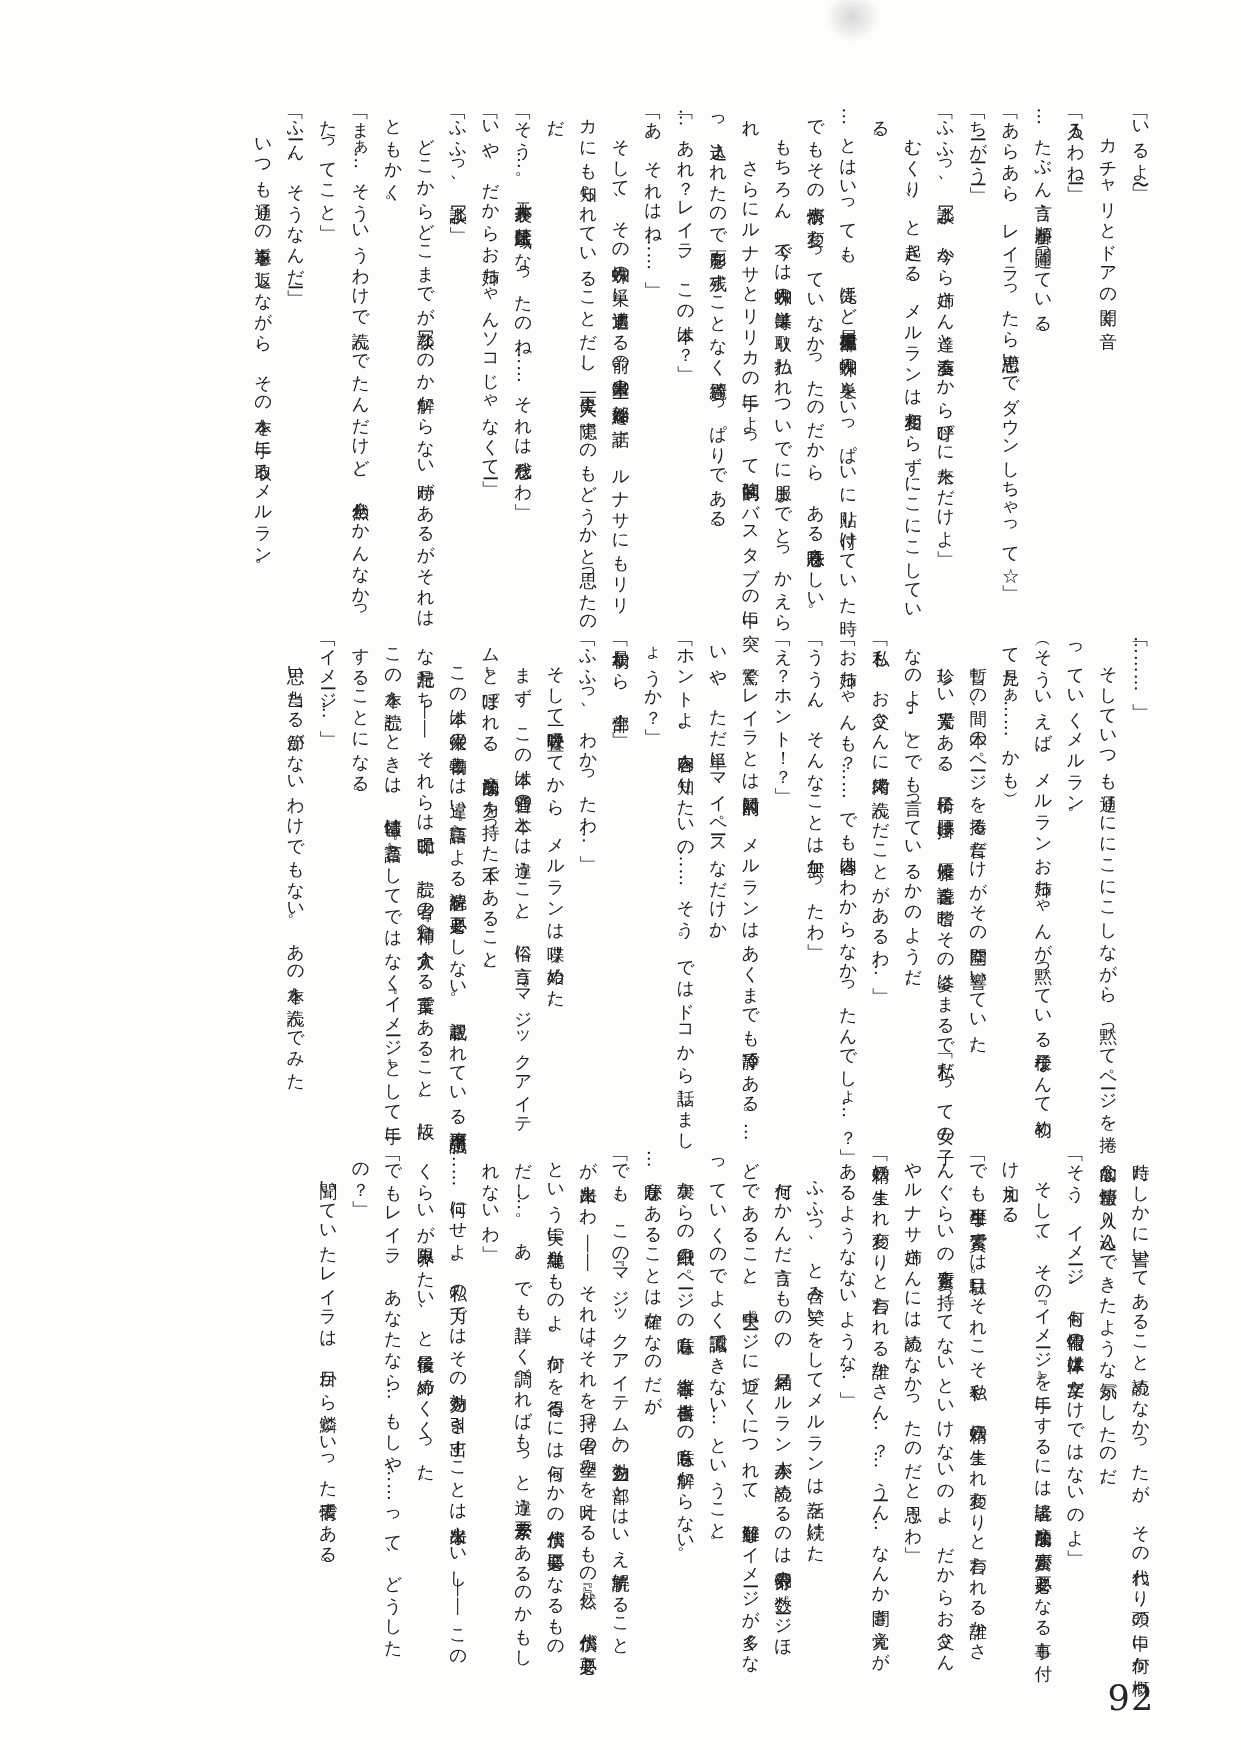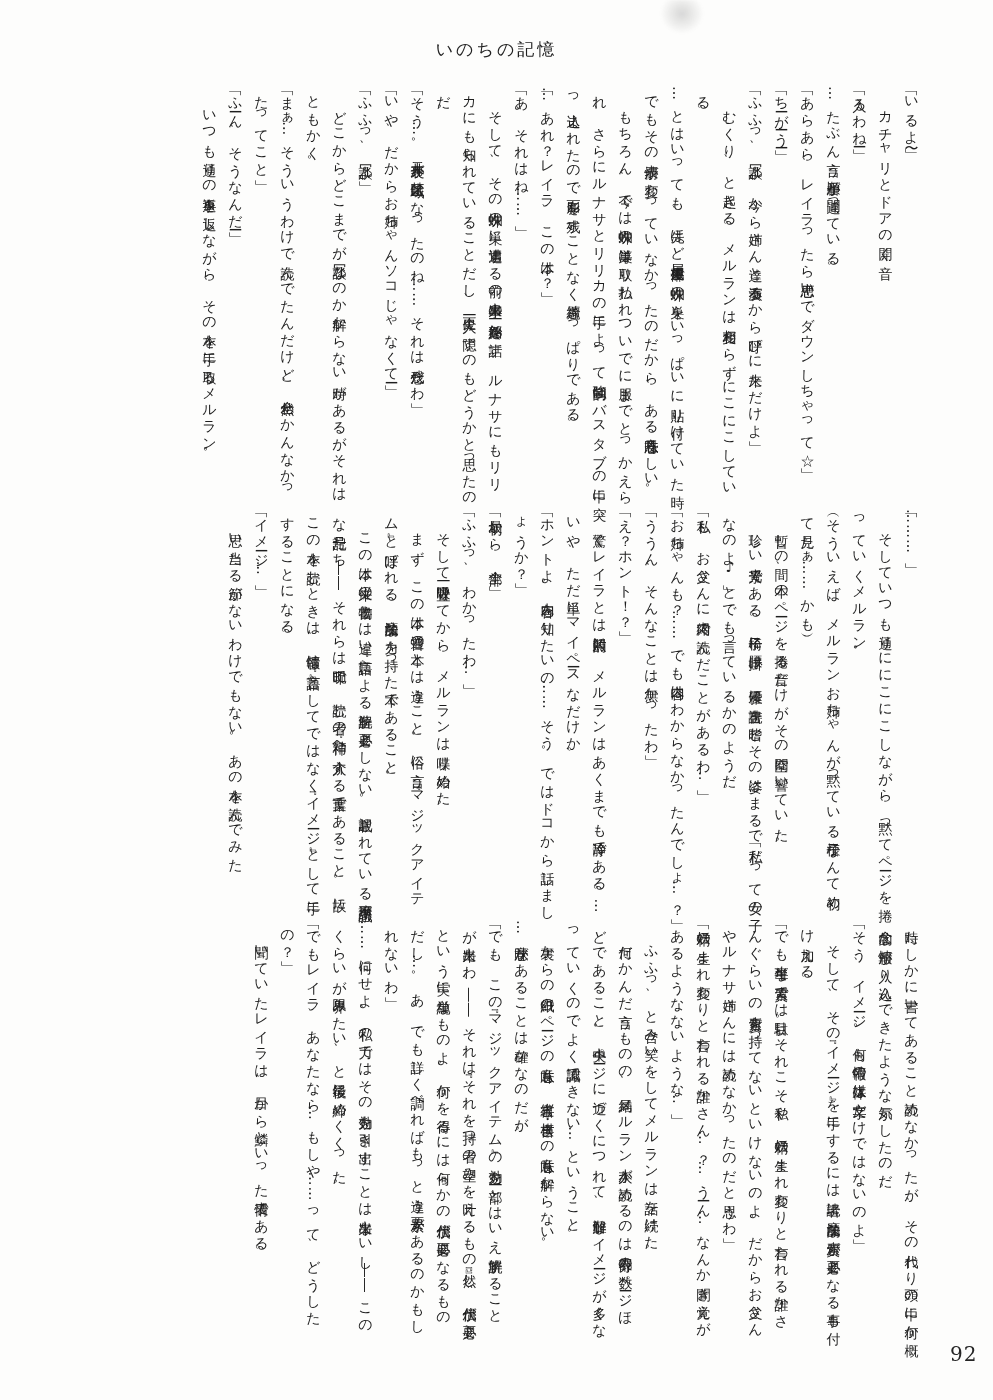--- a/index.html
+++ b/index.html
@@ -45,22 +45,22 @@
     margin: 0;
     padding: 0;
     text-indent: 15px;
   }
   .text-band p.no-indent { text-indent: 0; }
   
   .band-3 p:first-child { text-indent: 0; }
   .page-number {
     position: absolute;
     top: 1342px;
-    left: 950px;
-    font-size: 20px;
+    left: 886px;
+    font-size: 28px;
     color: #242424;
     letter-spacing: 1px;
   }
   .scan-smudge {
     position: absolute;
     left: 660px;
     top: 0px;
     width: 44px;
     height: 34px;
     background: radial-gradient(ellipse at 50% 40%, rgba(130,130,130,0.30), rgba(255,255,255,0) 70%);
@@ -68,21 +68,20 @@
     pointer-events: none;
   }
 </style>
 </head>
 <body>
 
 <div class="page">
 
   <div class="scan-smudge"></div>
 
-  <div class="page-title">いのちの記憶</div>
 
   <div class="text-band band-1">
       <p class="no-indent">「いるよ〜」</p>
       <p>カチャリとドアの開く音。</p>
       <p class="no-indent">「入るわねー」</p>
       <p class="no-indent">…たぶん言う順番が間違っている。</p>
       <p class="no-indent">「あらあら、レイラったら恋患いでダウンしちゃって☆」</p>
       <p class="no-indent">「ちーがーうー」</p>
       <p class="no-indent">「ふふっ、冗談よ。今から姉さん達と演奏るから呼びに来ただけよ」</p>
       <p>むくり、と起きる。メルランは相変わらずにこにこしている。</p>

